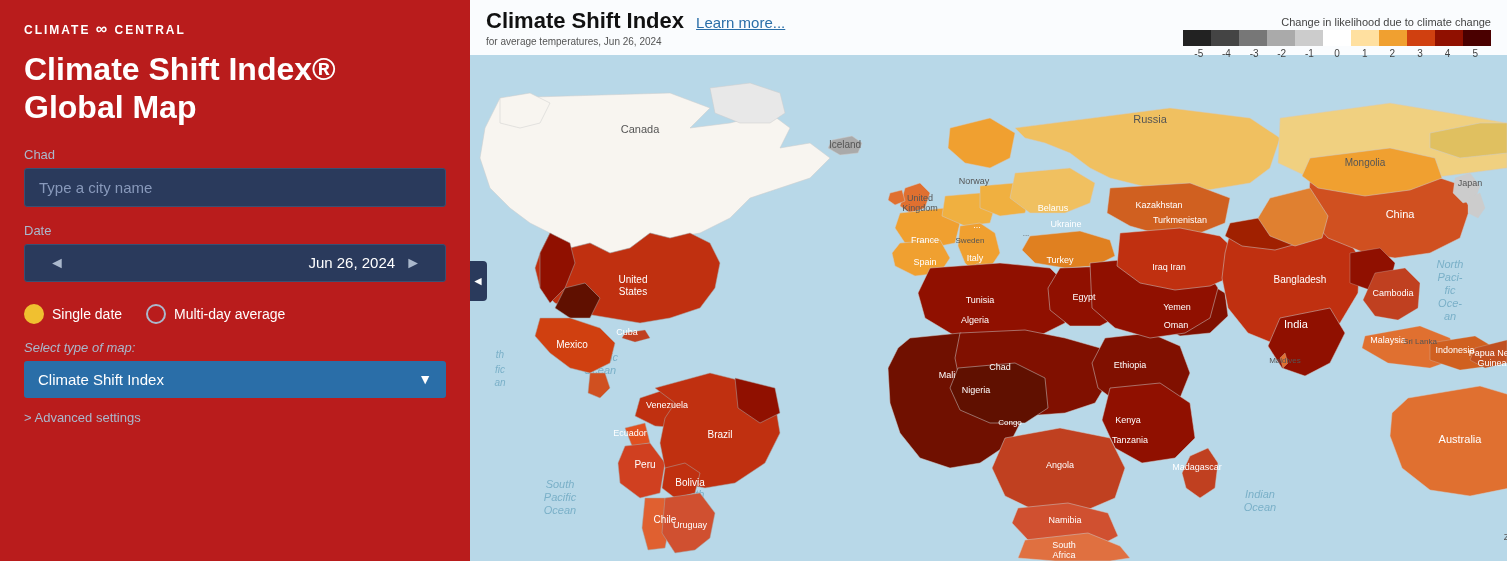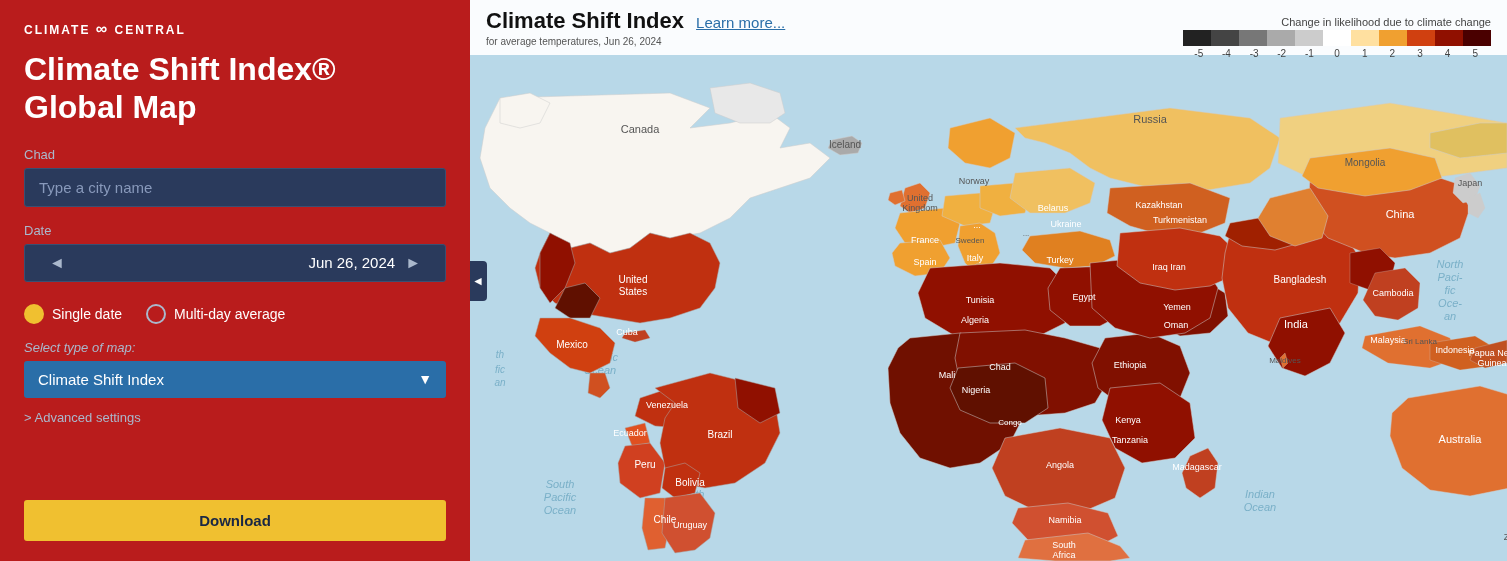--- a/index.html
+++ b/index.html
@@ -311,21 +311,20 @@
   <div class="map-type-wrapper">
     <select>
       <option>Climate Shift Index</option>
     </select>
     <span class="dropdown-arrow">▼</span>
   </div>
 
   <div class="advanced-settings">&gt; Advanced settings</div>
 
   <div class="action-buttons">
-    <button class="btn-action">Download</button>
   </div>
 </div>
 
 <div id="map-area">
 
   <div class="collapse-handle">◄</div>
 
   <div class="map-header">
     <div class="map-header-top">
       <span class="map-title">Climate Shift Index</span>

